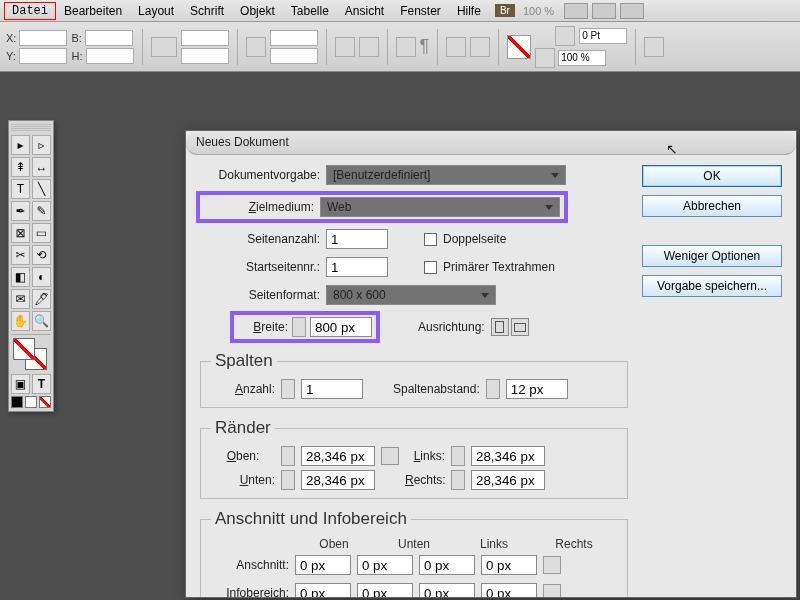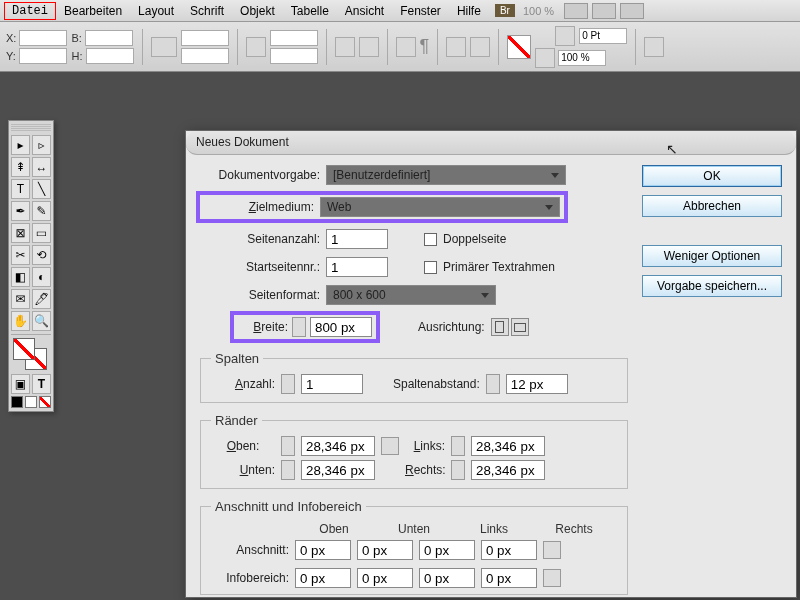--- a/index.html
+++ b/index.html
@@ -48,21 +48,21 @@
 .frow { display: flex; align-items: center; margin-bottom: 8px; gap: 6px; }
 .frow .lbl { width: 120px; text-align: right; }
 .frow .dd { display: flex; align-items: center; background: #737373; border: 1px solid #888; height: 20px; padding: 0 6px; position: relative; }
 .frow .dd .arrow { margin-left: auto; width: 0; height: 0; border-left: 4px solid transparent; border-right: 4px solid transparent; border-top: 5px solid #333; }
 .frow .inp { background: #fff; border: 1px solid #888; height: 20px; width: 62px; padding: 0 4px; }
 .frow .spin { width: 14px; height: 20px; background:#ddd; border:1px solid #999; }
 .frow .chk { width: 13px; height: 13px; border: 1px solid #666; background: #fff; }
 .red-box { border: 4px solid #8b5cf6; padding: 2px 4px; margin: -2px -4px; }
 
 fieldset { border: 1px solid #bbb; margin-top: 10px; padding: 8px 10px 6px 10px; }
-legend { padding: 0 4px; color: #333; font-size: 13px; }
+legend { padding: 0 4px; color: #333; font-size: 17px; }
 
 .winbtn { background: linear-gradient(#fafeff,#cfe7f7); border: 1px solid #5a8fb4; height: 22px; font-size: 12px; cursor: default; }
 .winbtn.default { border: 1px solid #2b6aa0; box-shadow: inset 0 0 0 1px #9fd2f2; }
 
 .cursor { position:absolute; left:480px; top:10px; font-size:14px; pointer-events:none; }
 
 .orient { display:inline-flex; gap:2px; }
 .orient .ob { width:18px; height:18px; border:1px solid #888; background:#ddd; display:flex; align-items:center; justify-content:center; }
 .orient .ob .p { width:9px; height:12px; border:1px solid #555; }
 .orient .ob .l { width:12px; height:9px; border:1px solid #555; }

